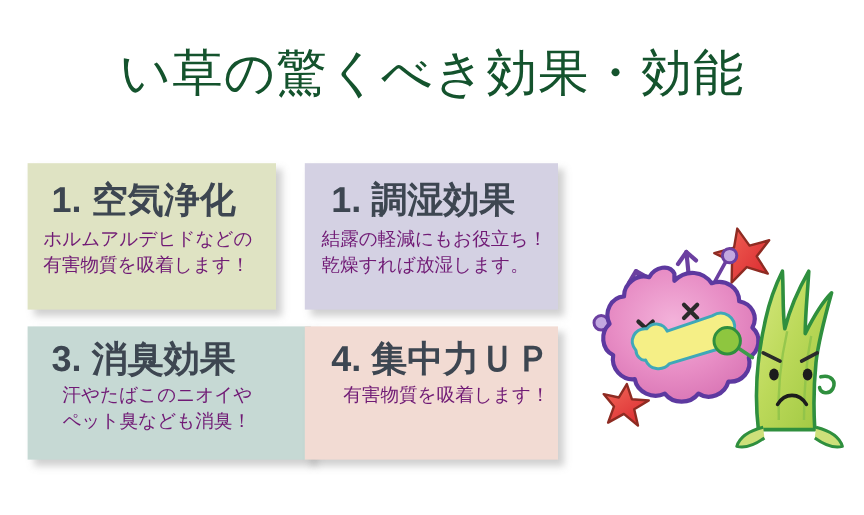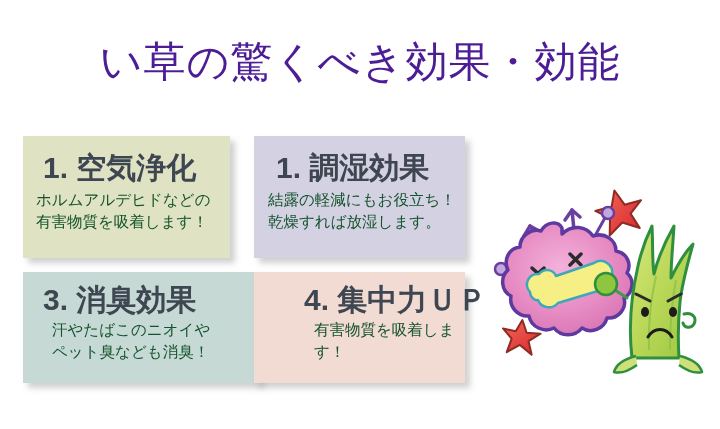--- a/index.html
+++ b/index.html
@@ -25,21 +25,21 @@
   .page-title {
     position: absolute;
     left: 0;
     top: 36px;
     width: 720px;
     text-align: center;
     font-family: "Liberation Serif", "DejaVu Serif", serif;
     font-size: 42px;
     line-height: 52px;
     letter-spacing: 1px;
-    color: #4c1d95;
+    color: #14532d;
     white-space: nowrap;
   }
 
   
   .card {
     position: absolute;
     box-sizing: border-box;
     box-shadow: 5px 5px 6px rgba(120,120,120,0.35);
     padding: 0;
   }
@@ -48,41 +48,41 @@
     font-weight: bold;
     font-size: 30px;
     line-height: 28px;
     color: #3d4651;
     white-space: nowrap;
   }
   .card-body {
     font-family: "Liberation Sans", "DejaVu Sans", sans-serif;
     font-size: 15.5px;
     line-height: 22px;
-    color: #14532d;
+    color: #701a75;
     white-space: pre-line;
   }
 
   
   #card-1 { left: 23px;  top: 136px; width: 207px; height: 122px; background: #dfe3c3; }
   #card-1 .card-heading { margin: 18px 0 0 20px; }
   #card-1 .card-body    { margin: 7px 0 0 13px; }
 
   
   #card-2 { left: 254px; top: 136px; width: 211px; height: 122px; background: #d4d1e3; }
   #card-2 .card-heading { margin: 18px 0 0 22px; }
   #card-2 .card-body    { margin: 7px 0 0 14px; }
 
   
   #card-3 { left: 23px;  top: 272px; width: 236px; height: 111px; background: #c6d9d4; }
   #card-3 .card-heading { margin: 14px 0 0 20px; }
   #card-3 .card-body    { margin: 5px 0 0 29px; }
 
   
-  #card-4 { left: 254px; top: 272px; width: 211px; height: 111px; background: #f2dbd3; padding-left: 28px; }
+  #card-4 { left: 254px; top: 272px; width: 211px; height: 111px; background: #f2dbd3; }
   #card-4 .card-heading { margin: 14px 0 0 22px; }
   #card-4 .card-body    { margin: 5px 0 0 32px; }
 
   
   #illustration {
     position: absolute;
     left: 484px;
     top: 182px;
     width: 232px;
     height: 200px;

